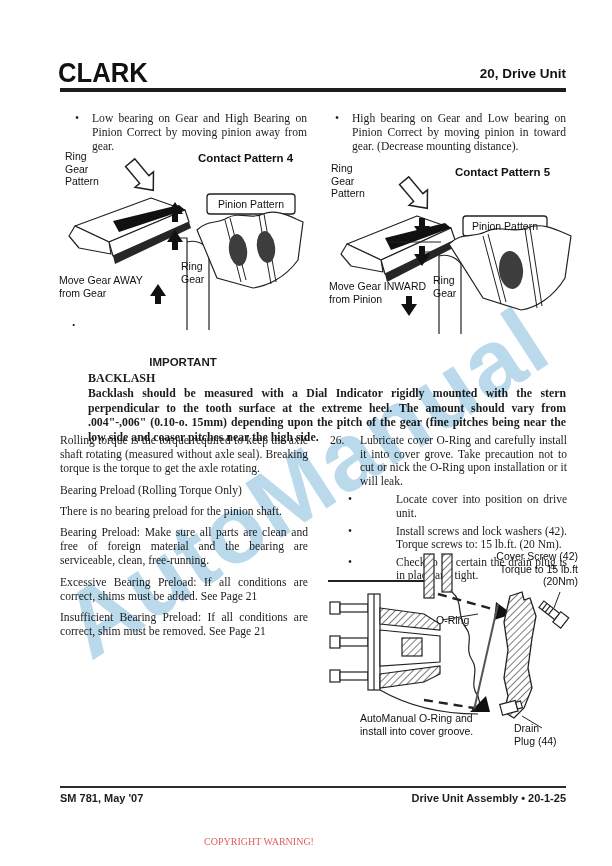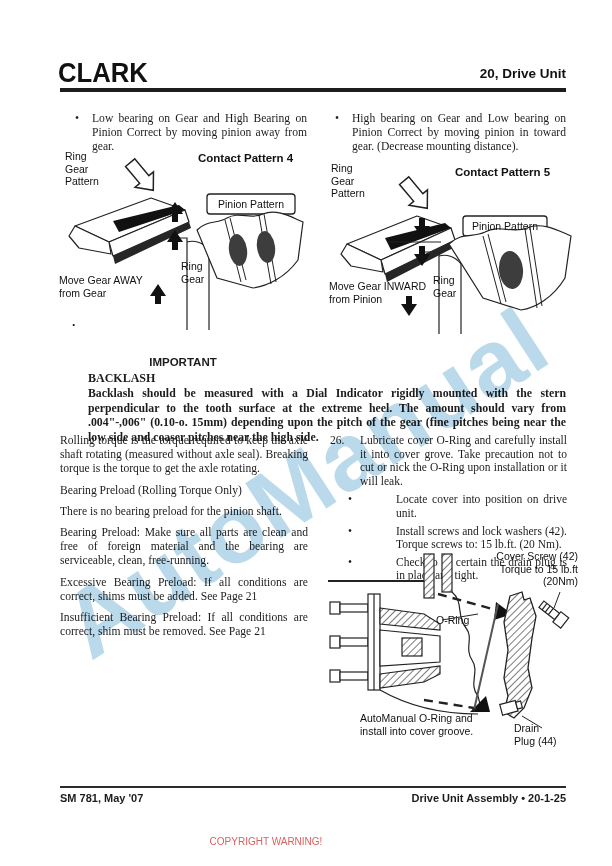--- a/index.html
+++ b/index.html
@@ -33,21 +33,21 @@
   .step{display:flex;margin-bottom:5px;}
   .step-num{width:22px;flex:0 0 22px;}
   .step-body{flex:1;text-align:justify;margin-left:8px;}
   .rbullet{display:flex;margin:0 0 4px 18px;}
   .rbullet .bullet-marker{width:18px;flex:0 0 18px;}
   .rbullet .btext{flex:1;text-align:justify;margin-left:30px;}
   
   .footer-rule{left:60px;top:786px;width:506px;height:2px;background:#2b2b2b;}
   .footer-left{left:60px;top:792px;font-size:11px;font-weight:bold;}
   .footer-right{left:300px;top:792px;width:266px;text-align:right;font-size:11px;font-weight:bold;}
-  .copy1{left:11px;top:836px;width:510px;text-align:center;font-size:10px;color:#dd5f5f;}
+  .copy1{left:4px;top:836px;width:510px;text-align:center;font-size:10px;color:#dd5f5f;font-family:Liberation Serif, serif;}
   .copy2{left:0;top:848px;width:612px;text-align:center;font-size:10px;color:#dd5f5f;}
   
   .watermark{left:-45px;top:418px;width:700px;height:130px;line-height:130px;text-align:center;
              font-family:"Liberation Sans",sans-serif;font-weight:700;font-size:95px;letter-spacing:1px;
              color:#7ab7db;opacity:.52;transform:rotate(-33deg);z-index:30;pointer-events:none;
              mix-blend-mode:multiply;}
   .stray{font-size:12px;font-weight:bold;}
 </style>
 </head>
 <body>

